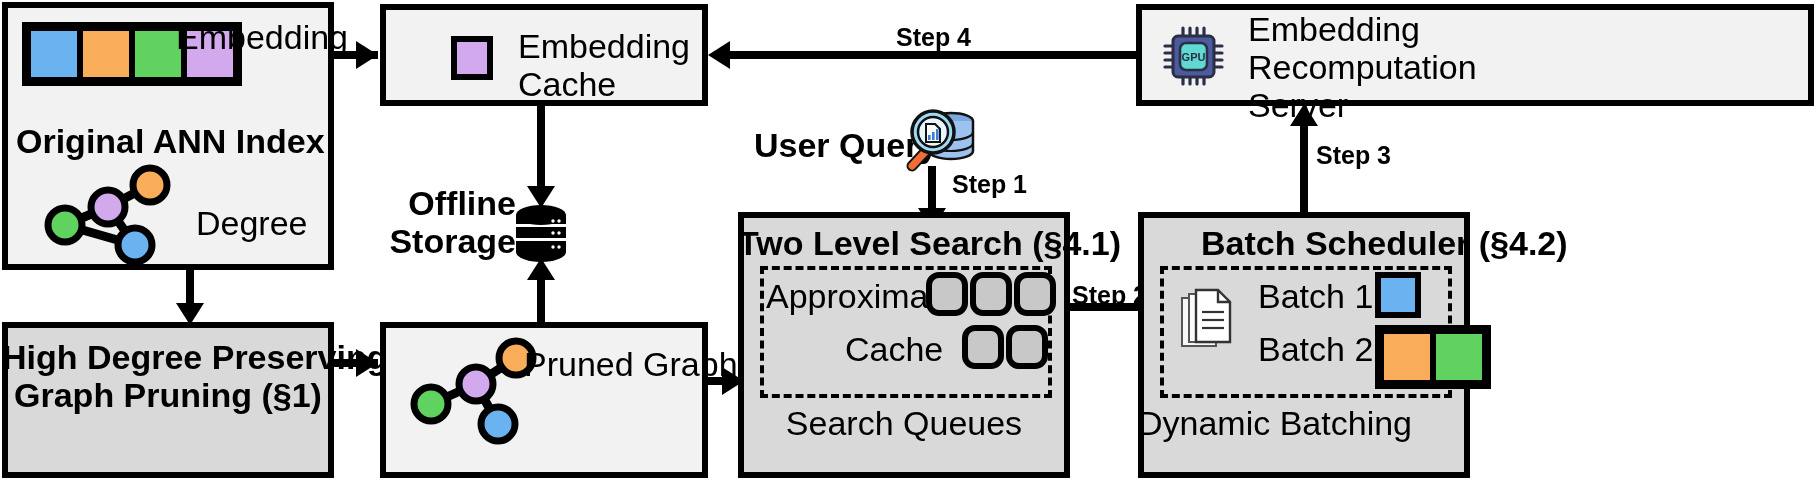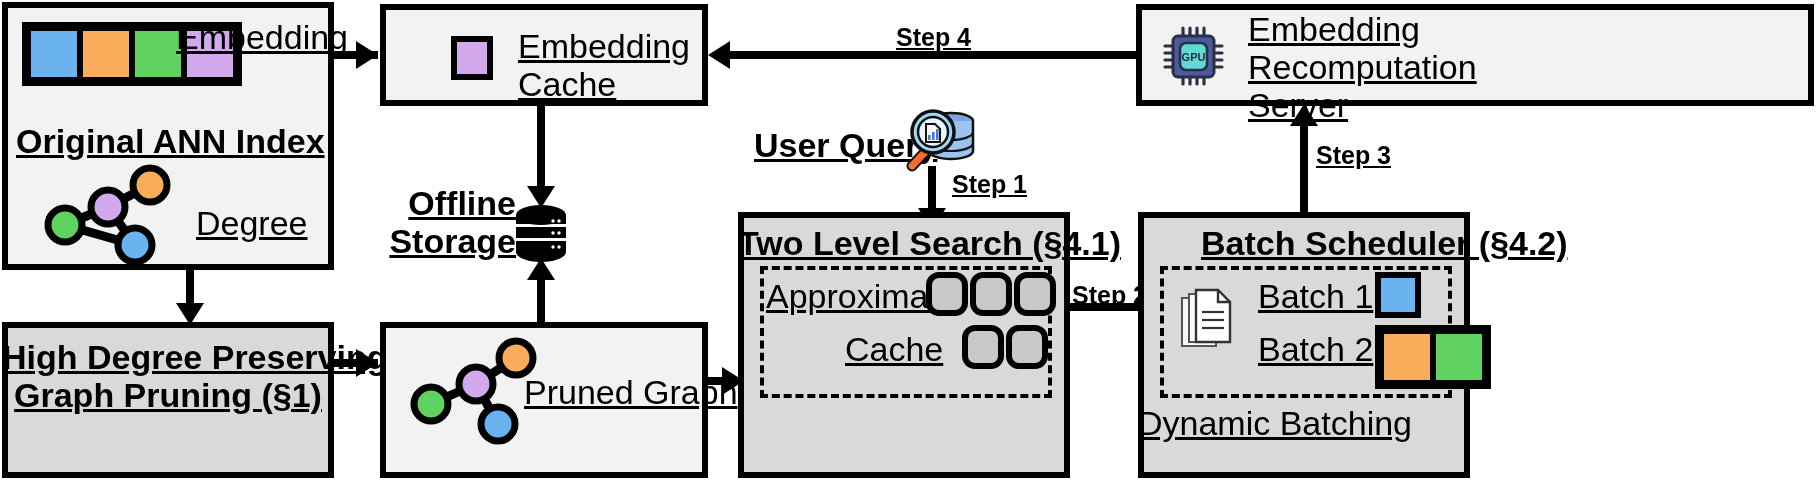--- a/index.html
+++ b/index.html
@@ -4,21 +4,21 @@
 <style>
   html,body{margin:0;padding:0;background:#ffffff;}
   body{font-family:"Liberation Sans",sans-serif;}
   #stage{position:relative;width:1817px;height:481px;background:#fff;overflow:hidden;}
 
   .box{position:absolute;box-sizing:border-box;border:6px solid #000;}
   .box-light{background:#f2f2f2;}
   .box-grey{background:#d9d9d9;}
   .dashed{position:absolute;box-sizing:border-box;border:4px dashed #000;}
 
-  .lbl{position:absolute;color:#000;white-space:nowrap;line-height:1.12;text-decoration:underline;}
+  .lbl{position:absolute;color:#000;white-space:nowrap;line-height:1.12;}
   .t-big{font-size:34px;}
   .t-bold{font-weight:bold;}
   .t-step{font-size:25px;font-weight:bold;}
   .ctr{text-align:center;}
   .rgt{text-align:right;}
 
   
   .ln{position:absolute;background:#000;}
   .head{position:absolute;width:0;height:0;}
   .head-r{border-top:14px solid transparent;border-bottom:14px solid transparent;border-left:22px solid #000;}
@@ -123,21 +123,21 @@
     <svg width="150" height="110" viewBox="0 0 150 110">
       <line class="gedge" x1="33" y1="68" x2="78" y2="48"></line>
       <line class="gedge" x1="78" y1="48" x2="118" y2="22"></line>
       <line class="gedge" x1="78" y1="48" x2="100" y2="88"></line>
       <circle class="gnode" cx="118" cy="22" r="17" fill="#f9ad5a"></circle>
       <circle class="gnode" cx="78" cy="48" r="17" fill="#d3a9ee"></circle>
       <circle class="gnode" cx="33" cy="68" r="17" fill="#5fd25f"></circle>
       <circle class="gnode" cx="100" cy="88" r="17" fill="#6bb3f0"></circle>
     </svg>
   </div>
-  <div class="lbl t-big" style="left:524px;top:345px;margin-top:28px;">Pruned Graph</div>
+  <div class="lbl t-big" style="left:524px;top:345px;">Pruned Graph</div>
 
   <div class="ln" style="left:708px;top:377px;width:34px;height:8px;"></div>
   <div class="head head-r" style="left:722px;top:367px;"></div>
 
   <div class="lbl t-big t-bold" style="left:754px;top:126px;">User Query</div>
   <div style="position:absolute;left:898px;top:104px;">
     <svg width="80" height="72" viewBox="0 0 80 72">
       <g>
         <ellipse cx="53" cy="17" rx="22" ry="8" fill="#7aa8e0" stroke="#111" stroke-width="2.5"></ellipse>
         <path d="M31 17 v30 a22 8 0 0 0 44 0 V17" fill="#9cc2ef" stroke="#111" stroke-width="2.5"></path>
@@ -165,20 +165,21 @@
 
   <div class="lbl t-big" style="left:766px;top:277px;">Approximate</div>
   <div class="slot" style="left:926px;top:272px;width:42px;height:44px;"></div>
   <div class="slot" style="left:970px;top:272px;width:42px;height:44px;"></div>
   <div class="slot" style="left:1014px;top:272px;width:42px;height:44px;"></div>
 
   <div class="lbl t-big" style="left:845px;top:330px;">Cache</div>
   <div class="slot" style="left:962px;top:325px;width:42px;height:44px;"></div>
   <div class="slot" style="left:1006px;top:325px;width:42px;height:44px;"></div>
 
+  <div class="lbl t-big ctr" style="left:738px;top:404px;width:332px;">Search Queues</div>
 
   <div class="ln" style="left:1070px;top:303px;width:92px;height:8px;"></div>
   <div class="head head-r" style="left:1148px;top:293px;"></div>
   <div class="lbl t-step" style="left:1072px;top:281px;">Step 2</div>
 
   <div class="box box-grey" style="left:1138px;top:212px;width:332px;height:266px;"></div>
   <div class="lbl t-big t-bold ctr" style="left:1201px;top:224px;width:332px;">Batch Scheduler (§4.2)</div>
   <div class="dashed" style="left:1160px;top:266px;width:292px;height:132px;"></div>
 
   <div style="position:absolute;left:1178px;top:288px;">

